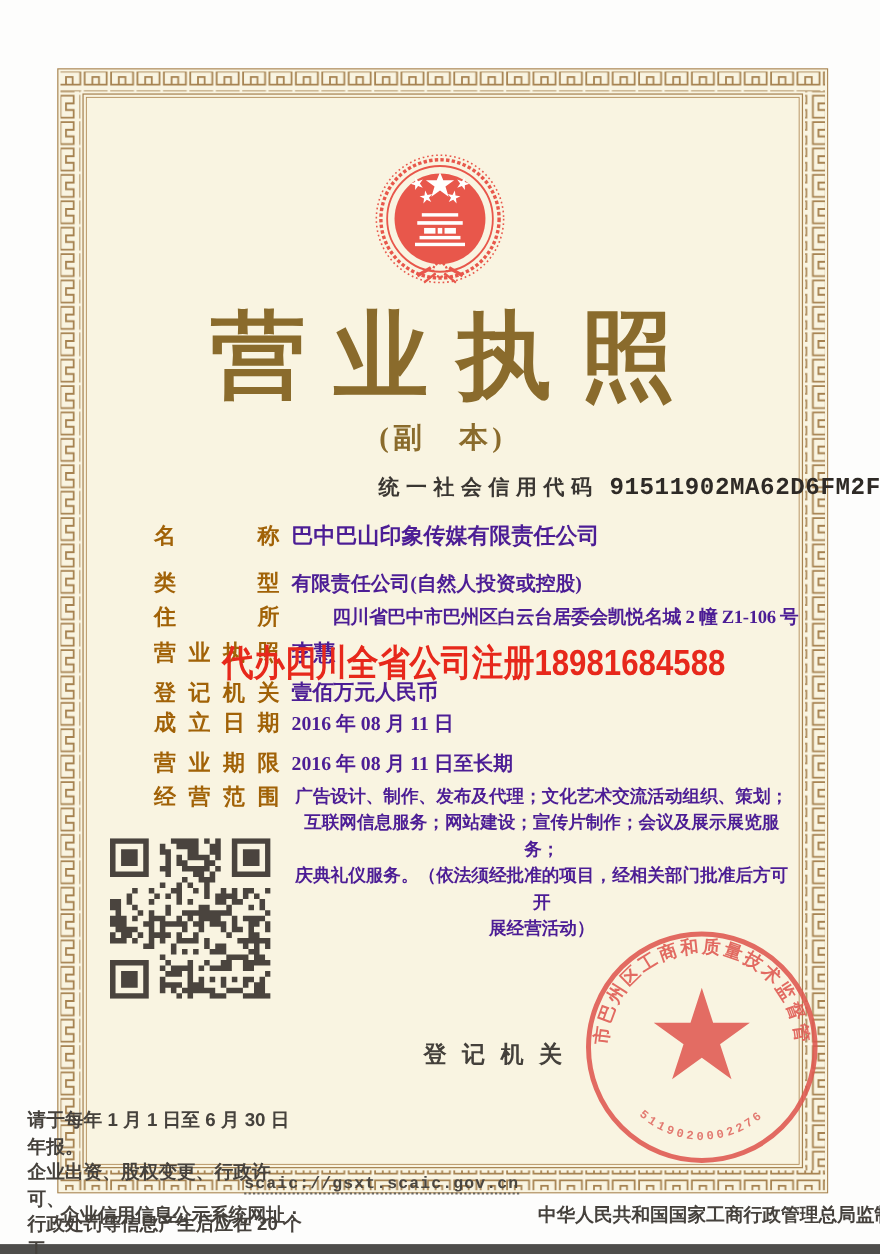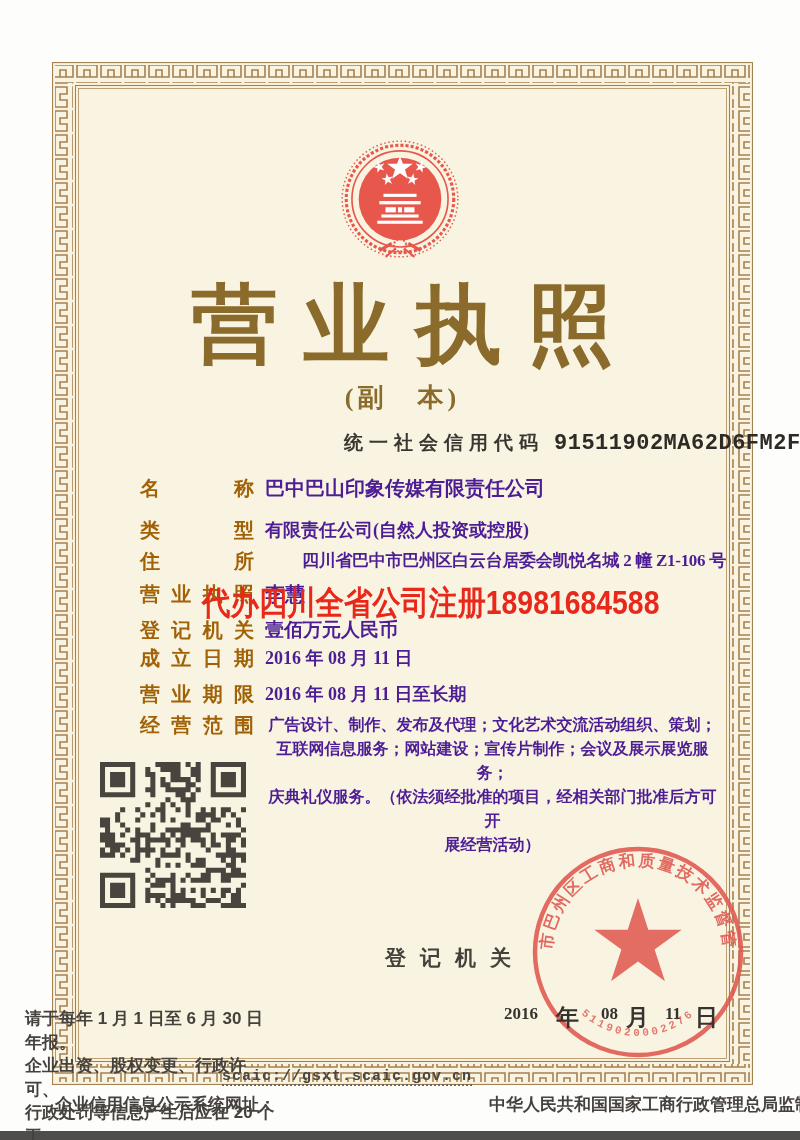--- a/index.html
+++ b/index.html
@@ -217,28 +217,20 @@
       <circle cx="108" cy="108" r="103" fill="none" stroke="#df5850" stroke-width="4.5"></circle>
       <path d="M108,54 L118.3,85.8 L151.7,85.8 L124.6,105.4 L135,137.2 L108,117.5 L81,137.2 L91.4,105.4 L64.3,85.8 L97.7,85.8 Z" fill="#e05a52"></path>
       <text font-size="16.5" font-weight="700" fill="#df5850" letter-spacing="2.5" font-family="Liberation Sans, sans-serif">
         <textPath href="#sealTop" startOffset="50%" text-anchor="middle">巴中市巴州区工商和质量技术监督管理局</textPath>
       </text>
       <text font-size="11" font-weight="700" fill="#e06a62" letter-spacing="3" font-family="Liberation Mono, monospace">
         <textPath href="#sealBottom" startOffset="50%" text-anchor="middle">5119020002276</textPath>
       </text>
     </svg>
 
-    <div class="date-line">
-      <span class="d-num">2016</span>
-      <span class="d-unit g1">年</span>
-      <span class="d-num g2">08</span>
-      <span class="d-unit g3">月</span>
-      <span class="d-num g4">11</span>
-      <span class="d-unit g5">日</span>
-    </div>
   </div>
 
   <div class="notice">请于每年 1 月 1 日至 6 月 30 日年报。
 企业出资、股权变更、行政许可、
 行政处罚等信息产生后应在 20 个工
 作日内公示。</div>
   <div class="url">scaic://gsxt.scaic.gov.cn</div>
   <div class="site-label">企业信用信息公示系统网址：</div>
   <div class="issuer">中华人民共和国国家工商行政管理总局监制</div>
 

